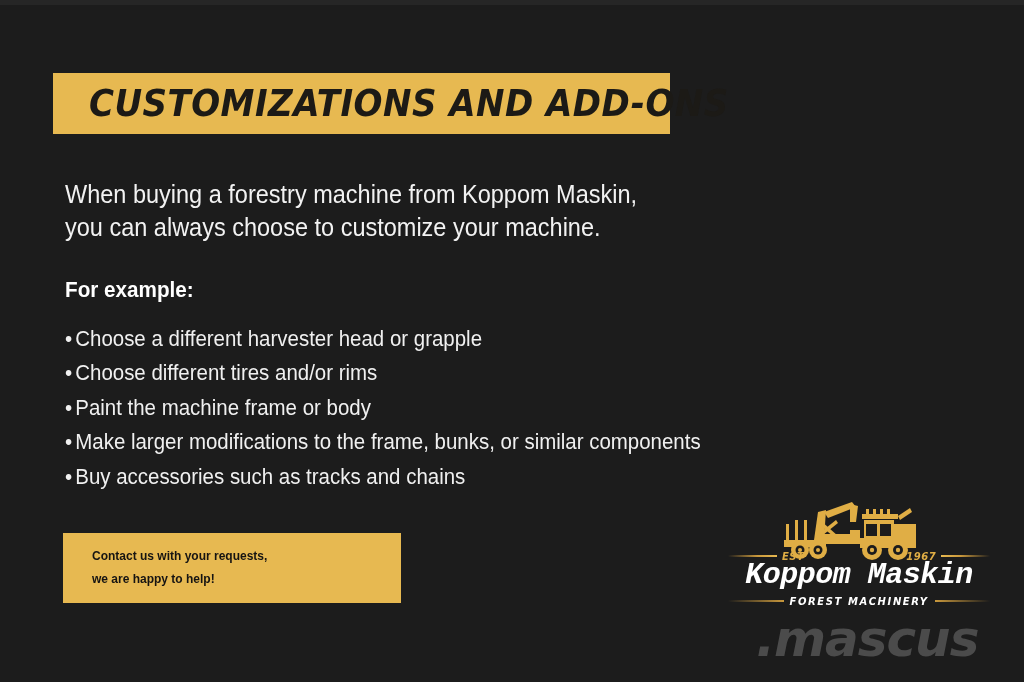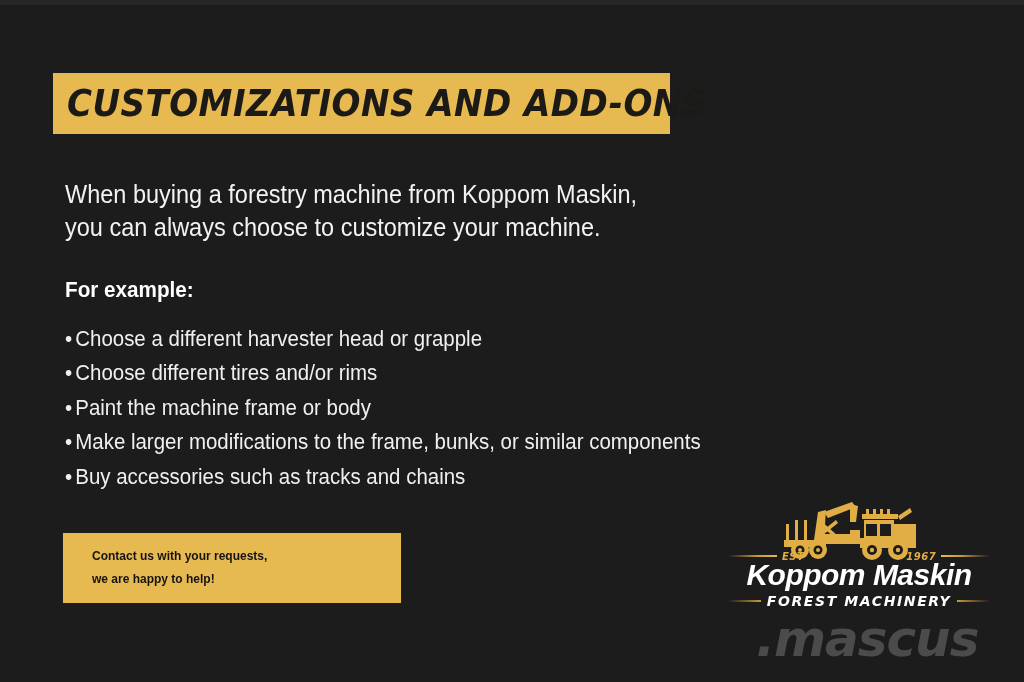--- a/index.html
+++ b/index.html
@@ -26,21 +26,21 @@
     width:1024px; height:5px;
     background:#262626;
   }
 
   
   #title-banner {
     position:absolute;
     left:53px; top:73px;
     width:617px; height:61px;
     background:#e7b951;
-    display:flex; align-items:center;
+    display:flex; align-items:center;padding-left:22px;
   }
   #title-text {
     margin-left:14px;
     color:#1c1a16;
     font-family:"DejaVu Sans", sans-serif;
     font-weight:bold;
     font-style:italic;
     font-size:37px;
     letter-spacing:0.5px;
     transform:scaleX(0.92);
@@ -151,21 +151,21 @@
     letter-spacing:0.5px;
     padding:0 5px;
   }
   #logo-est-row .spacer { width:92px; }
   #logo-name {
     position:absolute;
     left:0; top:58px;
     width:262px;
     text-align:center;
     color:#ffffff;
-    font-family:Liberation Sans, sans-serif;
+    font-family:Liberation Mono, monospace;
     font-size:30px;
     font-weight:bold;
     font-style:italic;
     letter-spacing:-0.5px;
     white-space:nowrap;
   }
   #logo-tagline-row {
     position:absolute;
     left:0; top:94px;
     width:262px; height:14px;
@@ -175,21 +175,21 @@
     flex:1 1 auto;
     height:1.5px;
     background:linear-gradient(90deg,rgba(201,152,60,0) 0%,#c9983c 100%);
   }
   #logo-tagline-row .rule2.right {
     background:linear-gradient(270deg,rgba(201,152,60,0) 0%,#c9983c 100%);
   }
   #logo-tagline {
     color:#ffffff;
     font-family:"DejaVu Sans", sans-serif;
-    font-size:14px;
+    font-size:10px;
     font-weight:bold;
     font-style:italic;
     letter-spacing:1.6px;
     padding:0 6px;
     white-space:nowrap;
   }
 
   
   #mascus {
     position:absolute;

